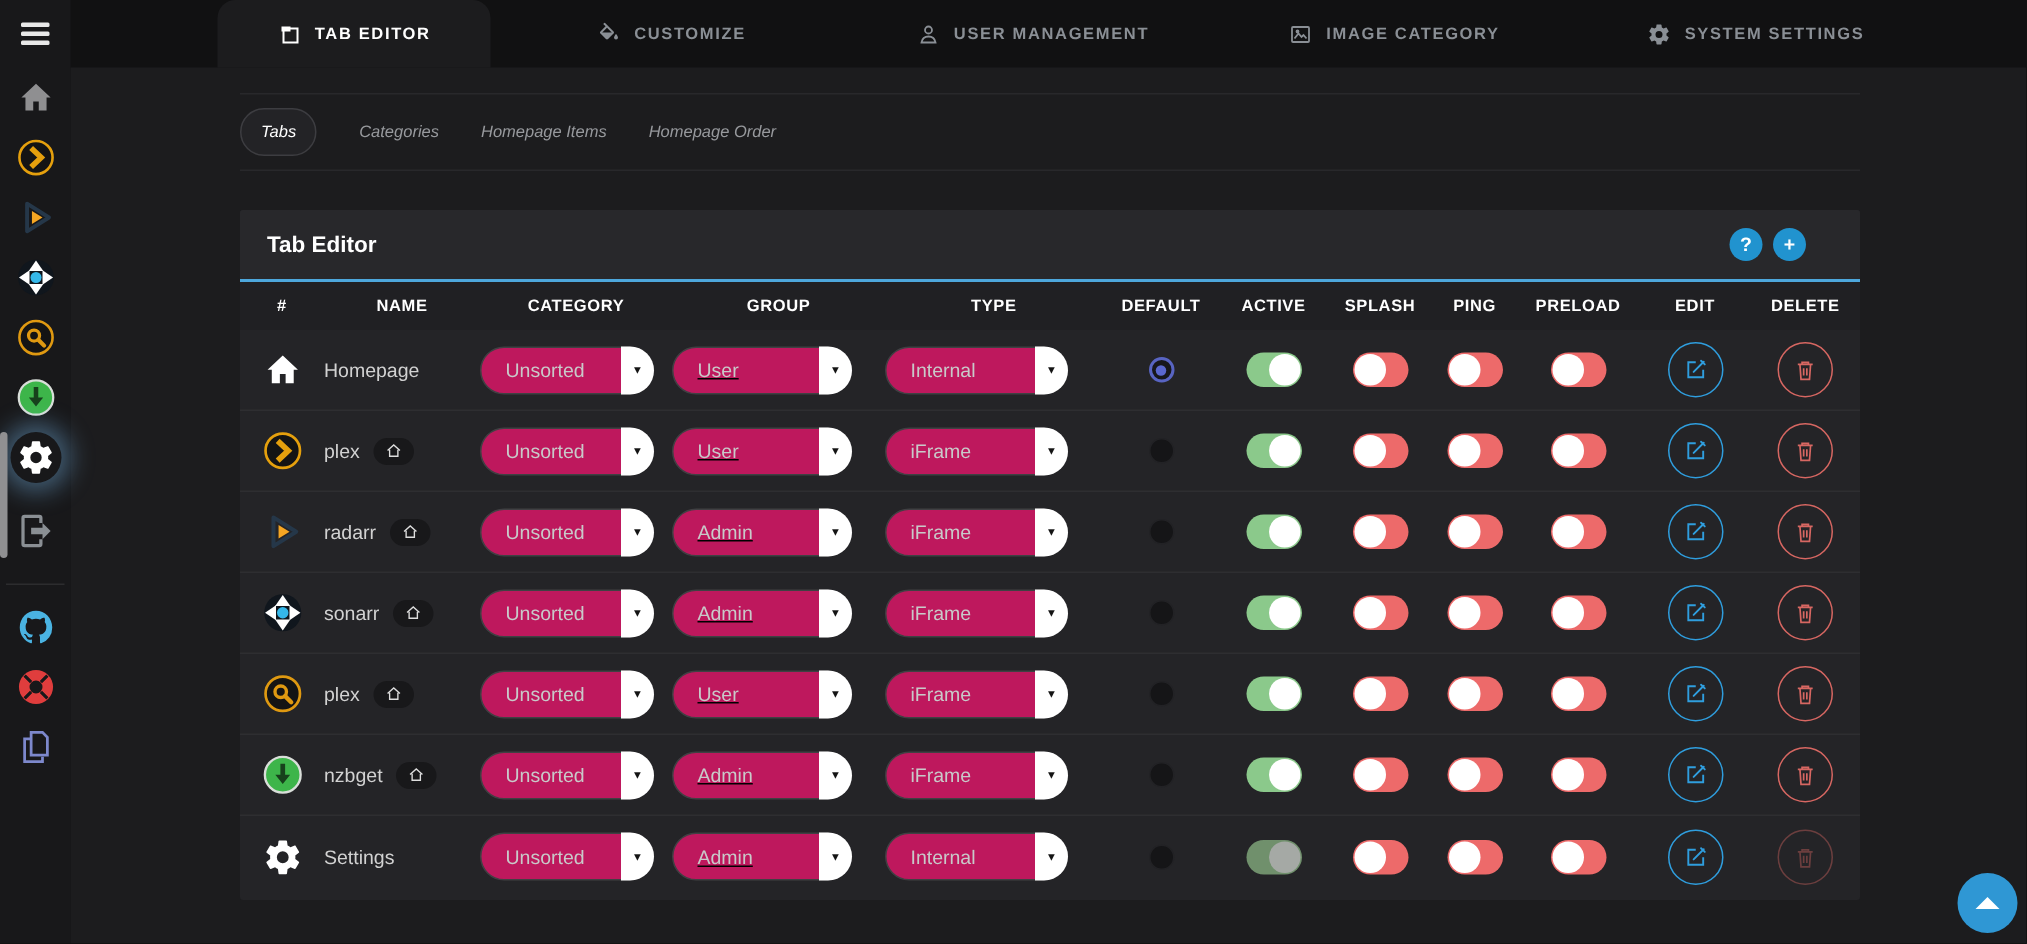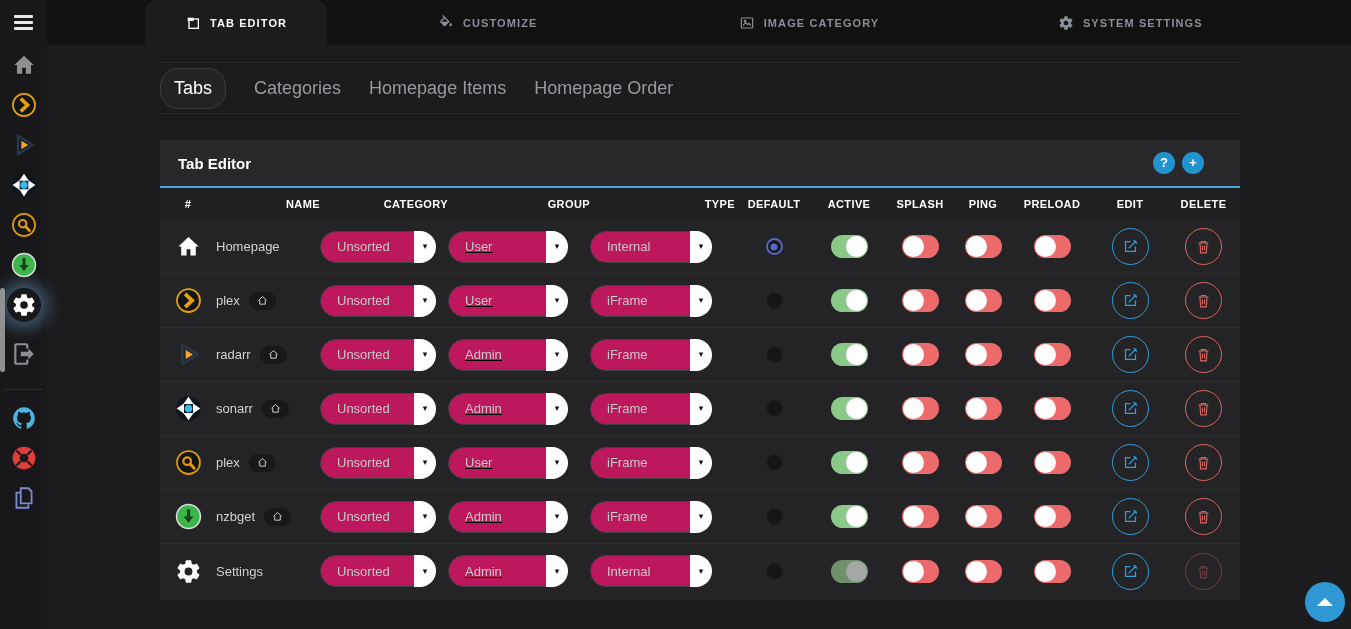--- a/index.html
+++ b/index.html
@@ -25,34 +25,34 @@
   .nav-tab { display:flex; align-items:center; justify-content:center; gap:9px; color:#8a8f95; font-size:11px; font-weight:bold; letter-spacing:1.1px; cursor:pointer; white-space:nowrap; }
   .nav-tab svg { width:16px; height:16px; flex:0 0 auto; }
   .nav-tab.active { position:absolute; left:98px; top:0; width:182px; height:45px; background:#1c1c1e; border-radius:12px 12px 0 0; color:#ffffff; z-index:2; }
   .nav-rest { position:absolute; left:280px; right:60px; top:0; bottom:0; display:flex; }
   .nav-rest .nav-tab { flex:1;align-items:center; }
 
   .content { position:absolute; left:0; top:45px; width:1304px; height:584px; background:#1c1c1e; }
 
   
   .subtabs { position:absolute; left:113px; top:17px; width:1080px; height:52px; border-top:1px solid #28282b; border-bottom:1px solid #28282b; display:flex; align-items:center; gap:28px; }
-  .subtab { color:#97999d; font-size:18px; cursor:pointer; white-space:nowrap; }
+  .subtab { color:#97999d; font-size:11px; cursor:pointer; white-space:nowrap;font-style:italic; }
   .subtab.active { color:#ffffff; border:1px solid #3d3d41; background:#232326; border-radius:18px; padding:9px 13px; }
 
   
   .panel { position:absolute; left:113px; top:95px; width:1080px; height:460px; background:#242427; border-radius:2px; overflow:hidden; }
   .panel-header { height:48px; background:#28282b; border-bottom:2px solid #4da7dc; display:flex; align-items:center; justify-content:space-between; padding:0 36px 0 18px; }
   .panel-header h2 { color:#ffffff; font-size:15px; font-weight:bold; }
   .hdr-btns { display:flex; gap:7px; }
   .hdr-btn { width:22px; height:22px; border-radius:50%; border:none; background:#2193cf; color:#fff; font-size:13px; font-weight:bold; line-height:22px; text-align:center; cursor:pointer; padding:0; font-family:"Liberation Sans",sans-serif; }
 
   .tgrid { display:grid; grid-template-columns:56px 104px 128px 142px 145px 78px 72px 70px 56px 82px 74px 73px; align-items:center; }
   .thead { height:32px; background:#202023; }
   .thead .hcell { color:#ffffff; font-size:11px; font-weight:bold; letter-spacing:.4px; }
-  .hcell.left { text-align:right; }
+  .hcell.left { text-align:center; }
   .hcell.center { text-align:center; }
   .trow { height:54px; border-bottom:1px solid #2e2e31; }
   .trow:last-child { border-bottom:none; }
   .cell { display:flex; align-items:center; }
   .cell.center { justify-content:center; }
   .c-icon { justify-content:center; }
   .row-icon svg { width:27px; height:27px; display:block; }
   .tab-name { color:#d2d2d2; font-size:13px;text-align:center; }
   .c-name { gap:9px; }
   .home-badge { width:27px; height:18px; background:#18181a; border-radius:9px; display:flex; align-items:center; justify-content:center; cursor:pointer; }
@@ -199,20 +199,29 @@
   <div class="main">
     <nav class="topnav" id="topnav">
       <div class="nav-rest" id="nav-rest">
           <div class="nav-tab">
             <span style="display: flex;">
               <svg viewBox="0 0 24 24" fill="currentColor">
                 <path d="M19 11.5s-2 2.17-2 3.5a2 2 0 0 0 4 0c0-1.33-2-3.5-2-3.5M16.56 8.94L7.62 0 6.21 1.41l2.38 2.38-5.15 5.15c-.59.59-.59 1.54 0 2.12l5.5 5.5c.29.3.68.44 1.06.44s.77-.15 1.06-.44l5.5-5.5c.59-.58.59-1.53 0-2.12M5.21 10L10 5.21 14.79 10H5.21z"></path>
               </svg>
             </span>
             <span>CUSTOMIZE</span>
+          </div>
+          <div class="nav-tab">
+            <span style="display: flex;">
+              <svg viewBox="0 0 24 24" fill="none" stroke="currentColor" stroke-width="1.8">
+                <circle cx="12" cy="7.5" r="3.5"></circle>
+                <path d="M5 20c.7-4 3.5-6 7-6s6.3 2 7 6z"></path>
+              </svg>
+            </span>
+            <span>USER MANAGEMENT</span>
           </div>
           <div class="nav-tab">
             <span style="display: flex;">
               <svg viewBox="0 0 24 24" fill="none" stroke="currentColor" stroke-width="1.8">
                 <rect x="3.5" y="4.5" width="17" height="15" rx="1"></rect>
                 <path d="M6 16l4-5 3 3.5 2-2 3 3.5"></path>
                 <circle cx="9" cy="9" r="1" fill="currentColor"></circle>
               </svg>
             </span>
             <span>IMAGE CATEGORY</span>

